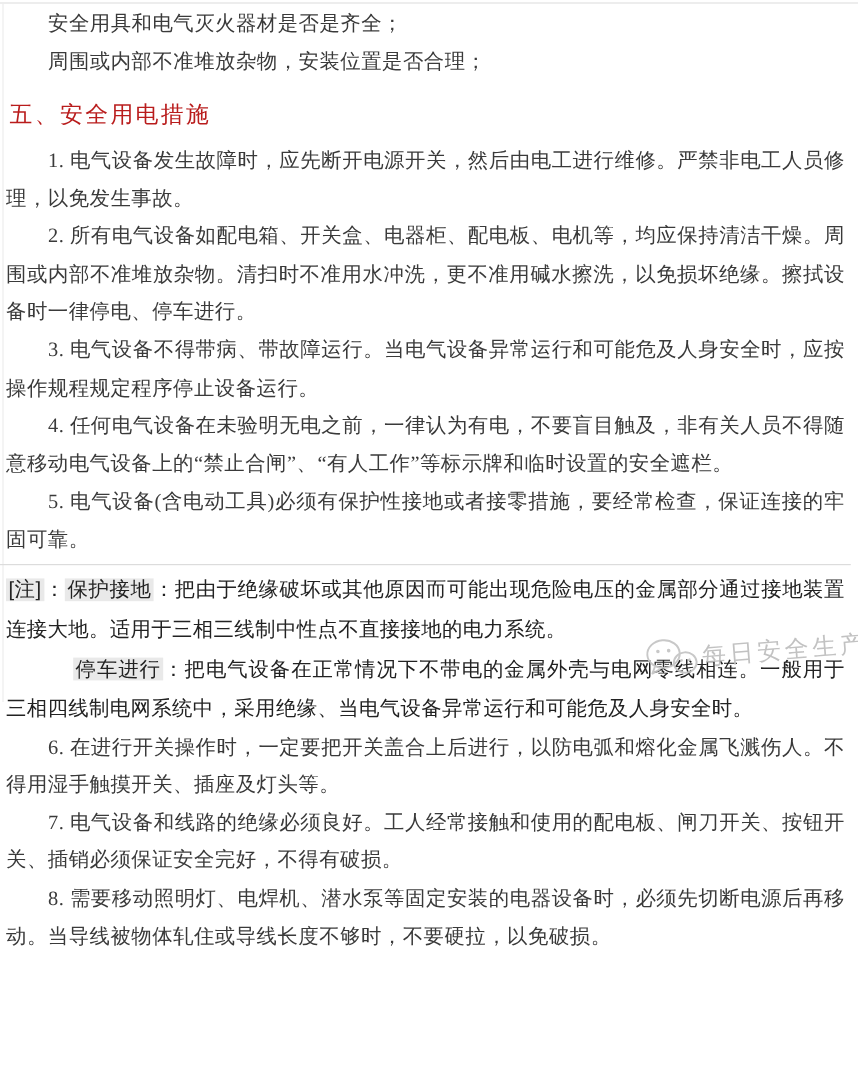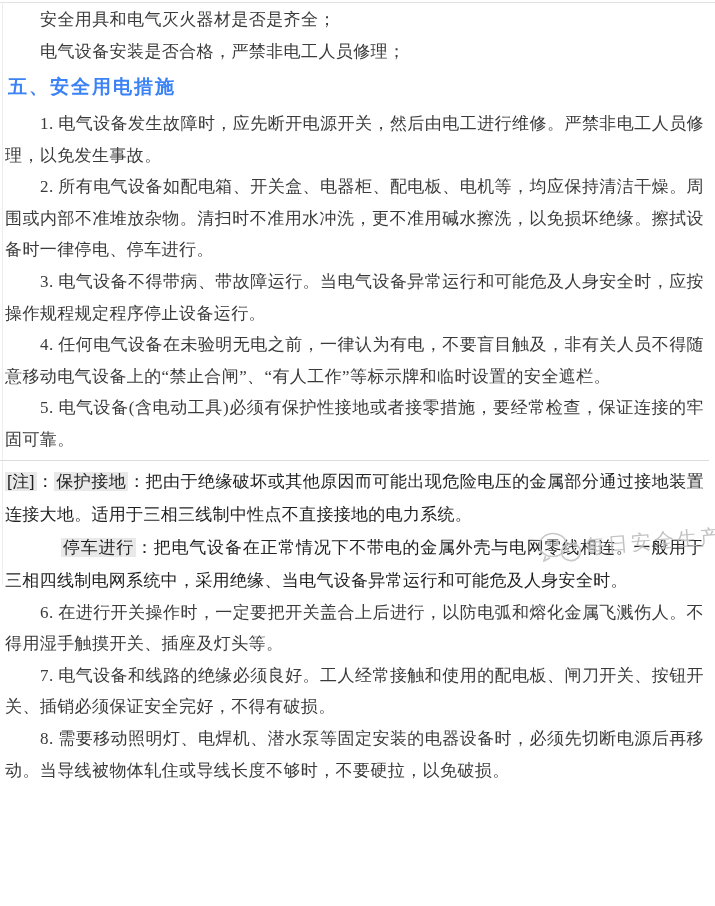--- a/index.html
+++ b/index.html
@@ -8,22 +8,22 @@
     font-family:"Liberation Serif","DejaVu Serif",serif;
   }
   .hairline-top{position:absolute;left:0;top:2px;width:715px;height:1px;background:#e2e2e2;}
   .hairline-left{position:absolute;left:2px;top:2px;width:1px;height:583px;background:#ededed;}
   .content{position:absolute;left:5px;top:4px;width:699px;color:#3a3a3a;}
   .check-item{
     margin:0;padding-left:35px;font-size:17px;line-height:32px;
     letter-spacing:0.4px;white-space:nowrap;
   }
   .heading{
-    margin:6px 0 8px 3px;font-family:"Liberation Sans","DejaVu Sans",sans-serif;
-    font-size:19px;font-weight:bold;color:#3b82f6;letter-spacing:2px;line-height:26px;
+    margin:16px 0 8px 3px;font-family:"Liberation Sans","DejaVu Sans",sans-serif;
+    font-size:19px;font-weight:normal;color:#b91c1c;letter-spacing:2px;line-height:26px;
   }
   .body-para{
     margin:0;font-size:17px;line-height:31.6px;text-align:justify;
     text-indent:35px;letter-spacing:0.4px;color:#3a3a3a;
   }
   .divider{height:1px;background:#dcdcdc;margin:4px -5px 4px -5px;}
   .note-block{
     font-family:"Liberation Sans","DejaVu Sans",sans-serif;font-weight:normal;
     color:#222222;font-size:17px;line-height:33px;letter-spacing:0.3px;
   }
@@ -40,21 +40,21 @@
 </head>
 <body>
 
 <div class="hairline-top"></div>
 <div class="hairline-left"></div>
 
 <div class="content">
 
   <div>
     <p class="check-item">安全用具和电气灭火器材是否是齐全；</p>
-    <p class="check-item">电气设备安装是否合格，严禁非电工人员修理；</p>
+    <p class="check-item">周围或内部不准堆放杂物，安装位置是否合理；</p>
   </div>
 
   <h2 class="heading">五、安全用电措施</h2>
 
   <p class="body-para">1. 电气设备发生故障时，应先断开电源开关，然后由电工进行维修。严禁非电工人员修理，以免发生事故。</p>
   <p class="body-para">2. 所有电气设备如配电箱、开关盒、电器柜、配电板、电机等，均应保持清洁干燥。周围或内部不准堆放杂物。清扫时不准用水冲洗，更不准用碱水擦洗，以免损坏绝缘。擦拭设备时一律停电、停车进行。</p>
   <p class="body-para">3. 电气设备不得带病、带故障运行。当电气设备异常运行和可能危及人身安全时，应按操作规程规定程序停止设备运行。</p>
   <p class="body-para">4. 任何电气设备在未验明无电之前，一律认为有电，不要盲目触及，非有关人员不得随意移动电气设备上的“禁止合闸”、“有人工作”等标示牌和临时设置的安全遮栏。</p>
   <p class="body-para">5. 电气设备(含电动工具)必须有保护性接地或者接零措施，要经常检查，保证连接的牢固可靠。</p>
 

